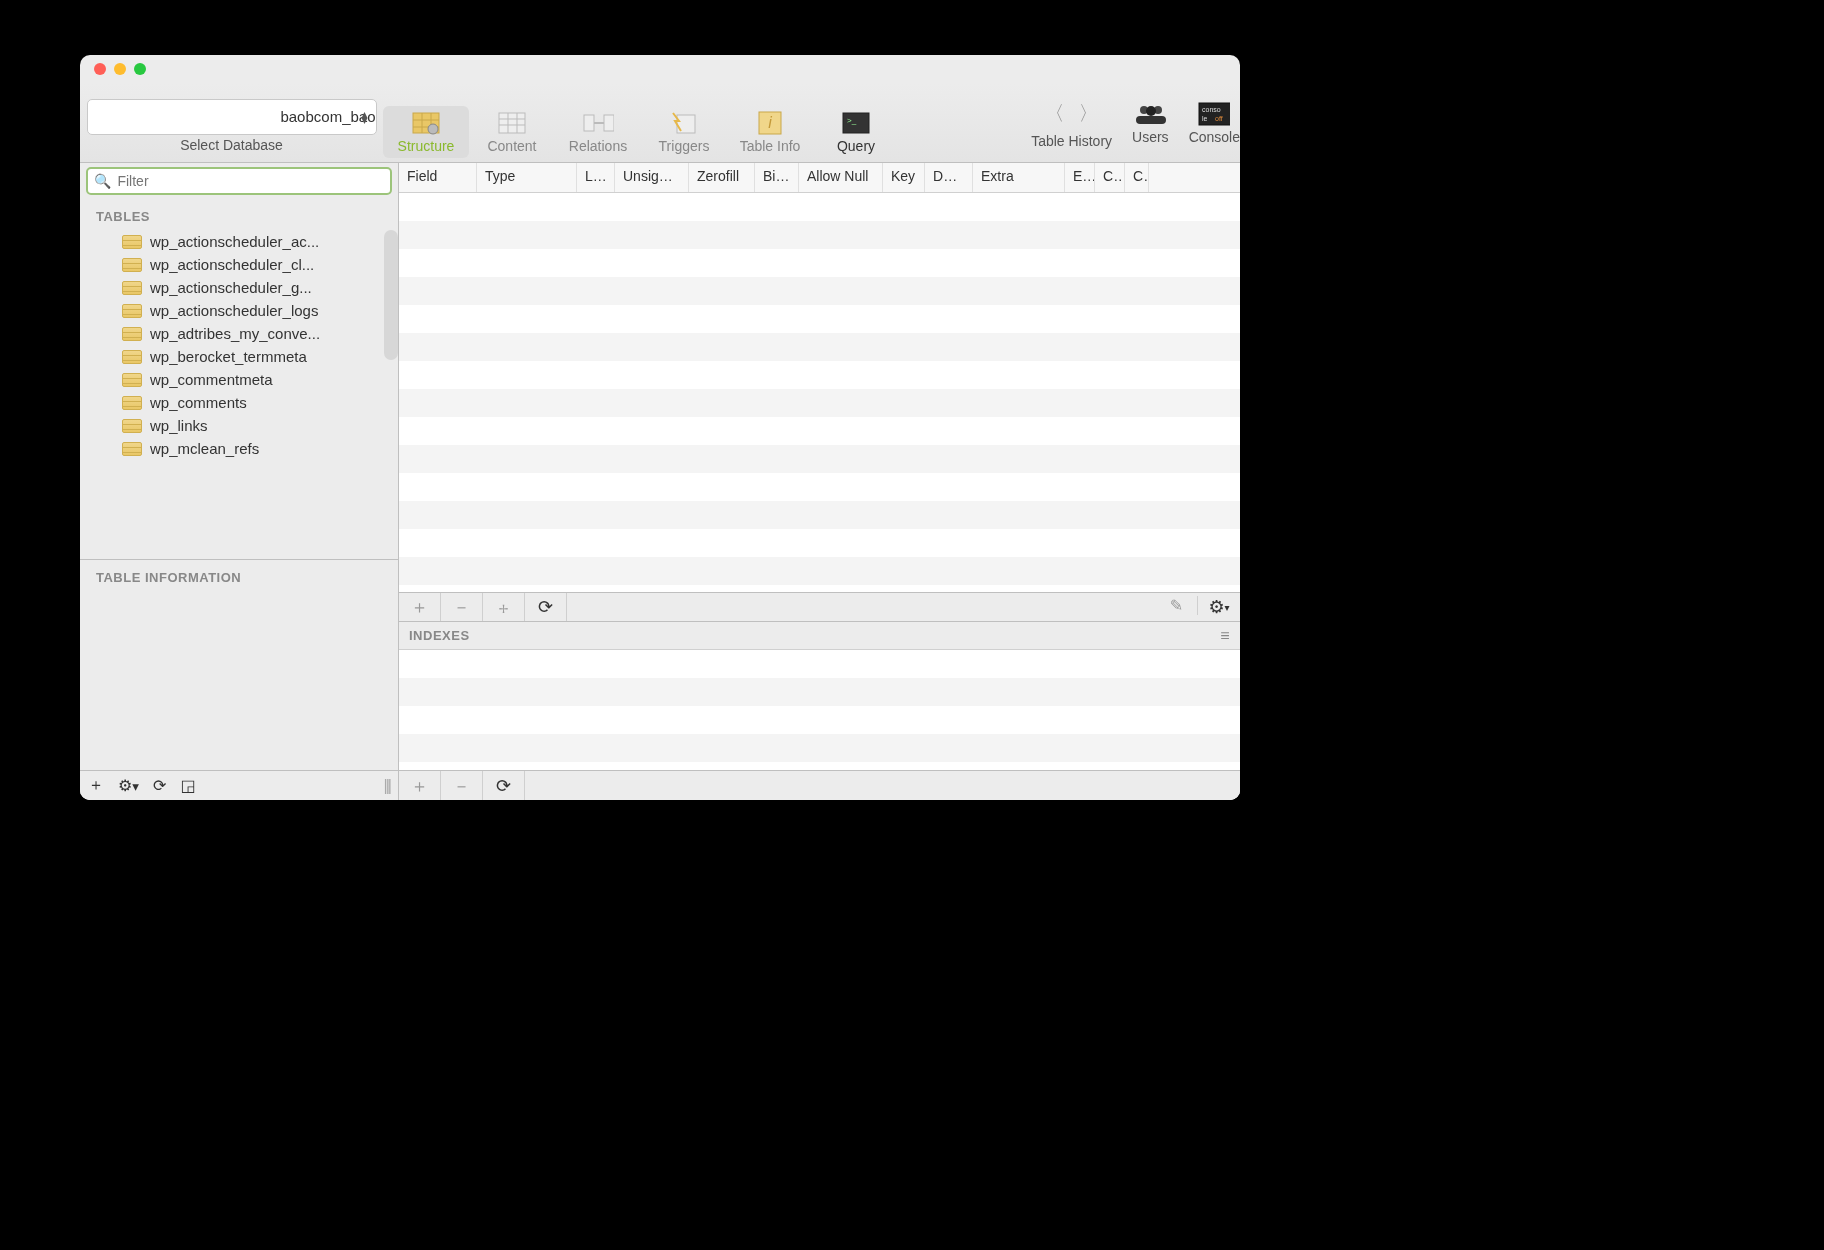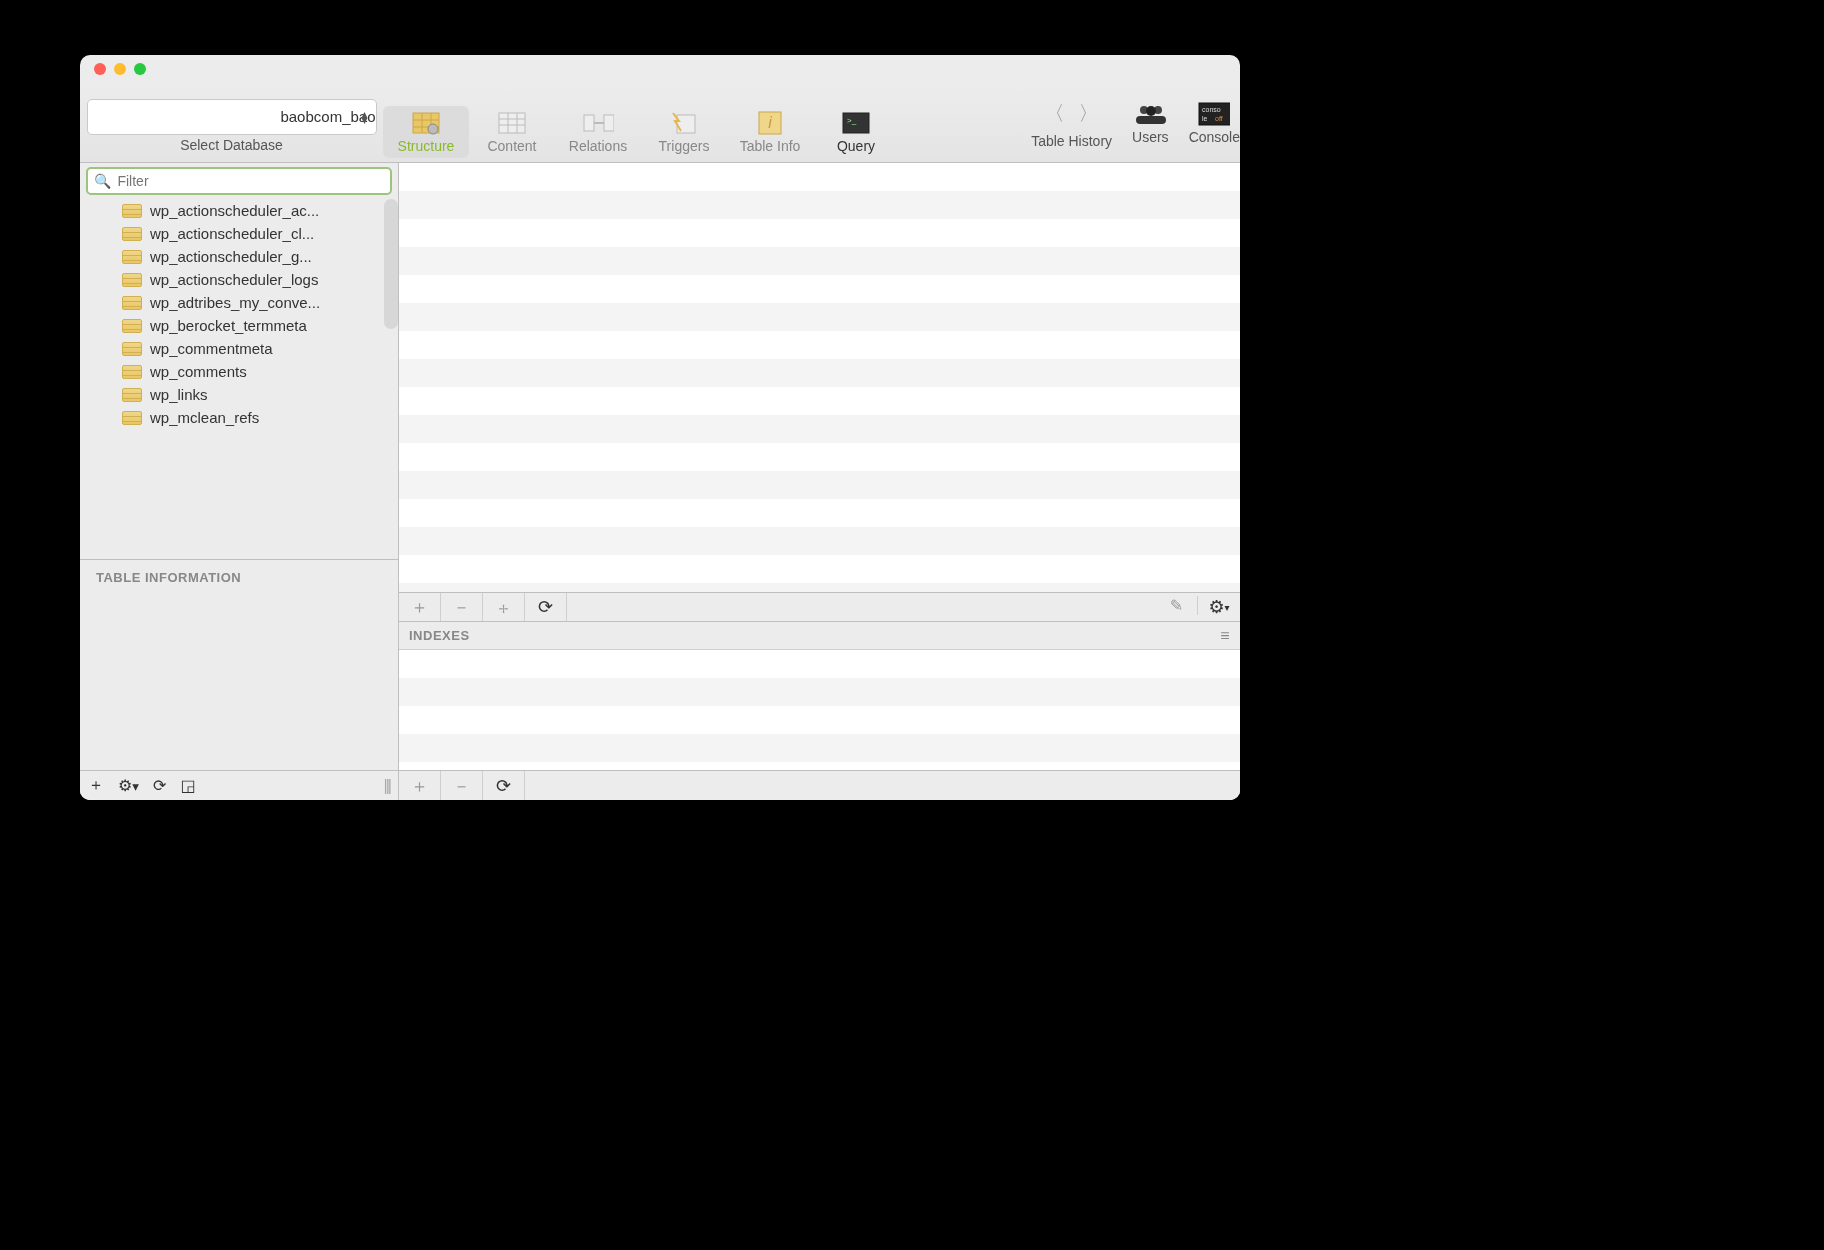--- a/index.html
+++ b/index.html
@@ -186,20 +186,21 @@
   </div>
 
   <div class="body">
     <div class="sidebar">
       <div class="filter-wrap">
         <div class="filter-box">
           <span class="search-ic">🔍</span>
           <input type="text" placeholder="Filter" style="">
         </div>
       </div>
+      <div class="section-h">TABLES</div>
       <div class="tables-list">
         <div class="tables-scroll" id="tables-scroll">
             <div class="table-row">
               <span class="tbl-ic"></span>
               <span>wp_actionscheduler_ac...</span>
             </div>
             <div class="table-row">
               <span class="tbl-ic"></span>
               <span>wp_actionscheduler_cl...</span>
             </div>
@@ -246,20 +247,35 @@
           <span class="ic">＋</span>
           <span class="ic">⚙︎<small>▾</small></span>
           <span class="ic">⟳</span>
           <span class="ic">◲</span>
           <span class="handle">|||</span>
         </div>
       </div>
     </div>
 
     <div class="main">
+      <div class="cols-header" id="fields-header">
+          <div class="col" style="width: 78px;">Field</div>
+          <div class="col" style="width: 100px;">Type</div>
+          <div class="col" style="width: 38px;">Le...</div>
+          <div class="col" style="width: 74px;">Unsigned</div>
+          <div class="col" style="width: 66px;">Zerofill</div>
+          <div class="col" style="width: 44px;">Bin...</div>
+          <div class="col" style="width: 84px;">Allow Null</div>
+          <div class="col" style="width: 42px;">Key</div>
+          <div class="col" style="width: 48px;">Def...</div>
+          <div class="col" style="width: 92px;">Extra</div>
+          <div class="col" style="width: 30px;">E...</div>
+          <div class="col" style="width: 30px;">C...</div>
+          <div class="col" style="width: 24px;">C.</div>
+        </div>
       <div class="striped"></div>
 
       <div class="mid-toolbar">
         <div class="btn">＋</div>
         <div class="btn">－</div>
         <div class="btn">⧾</div>
         <div class="btn active">⟳</div>
         <div class="right">
           <div class="btn">
               <span class="pencil">✎</span>

